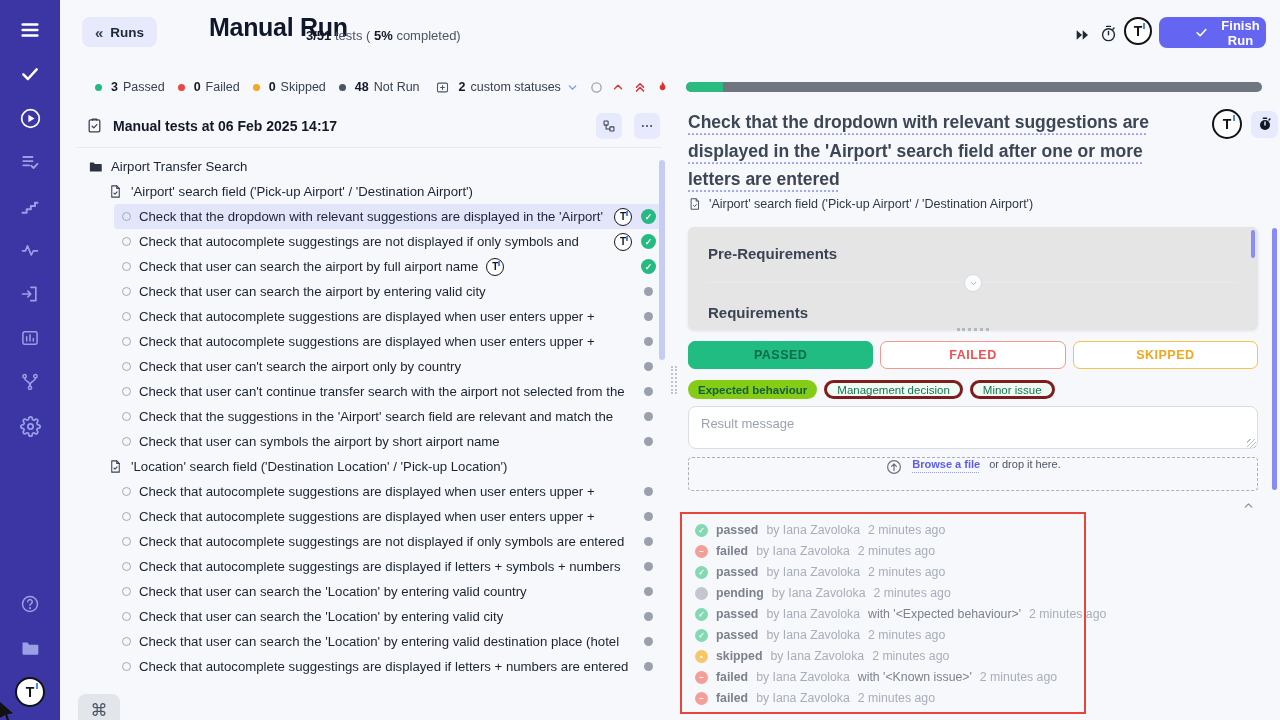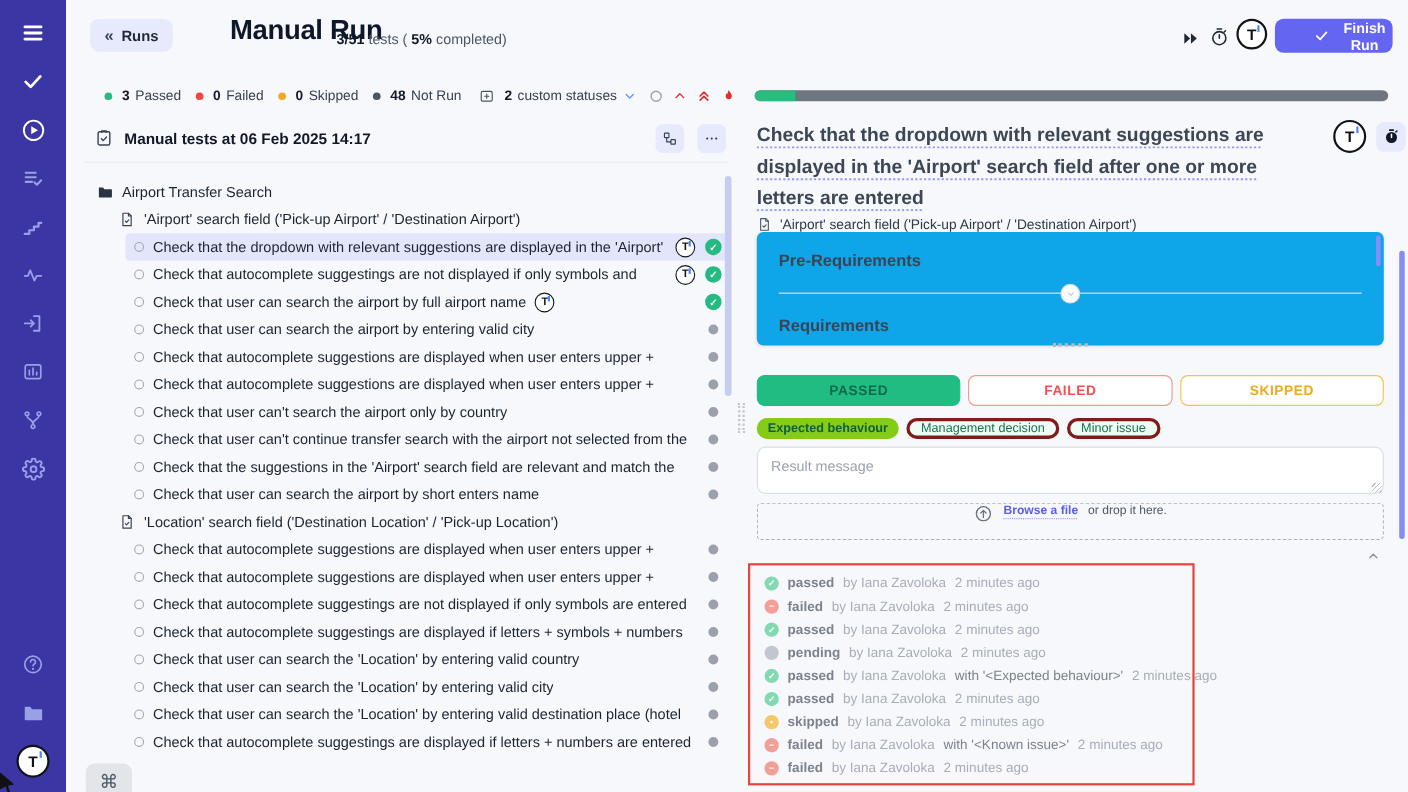--- a/index.html
+++ b/index.html
@@ -54,21 +54,21 @@
 
   
   .tree { position:absolute; left:16px; top:104px; width:586px; bottom:0; }
   .tree-head { height:44px; display:flex; align-items:center; gap:10px; padding:0 2px 0 10px;
                border-bottom:1px solid #e8eaee; }
   .th-ic { color:#374151; display:flex; }
   .th-title { font-size:14px; font-weight:700; color:#111827; }
   .th-btns { margin-left:auto; display:flex; gap:12px; }
   .thbtn { width:26px; height:26px; border:none; border-radius:6px; background:#e7eafd; color:#374151;
            display:flex; align-items:center; justify-content:center; cursor:pointer; }
-  .tree-rows { margin-top:14px; }
+  .tree-rows { margin-top:6px; }
   .trow { height:25px; display:flex; align-items:center; gap:8px; font-size:13.2px; color:#1b2430; cursor:pointer;
           padding-right:6px; }
   .trow .fold { color:#2b3440; flex:none; }
   .trow .suit { color:#374151; flex:none; }
   .trow.folder { margin-left:12px; font-weight:500; }
   .trow.suite { margin-left:32px; }
   .trow.test { margin-left:38px; padding-left:8px; border-radius:4px; }
   .trow.test.sel { background:#e3e6fb; }
   .tlab { white-space:nowrap; overflow:hidden; }
   .t-circ { width:9px; height:9px; border:1.5px solid #a3a9b5; border-radius:50%; flex:none; }
@@ -88,21 +88,21 @@
   
   .detail { position:absolute; left:620px; top:100px; width:600px; bottom:0; }
   .d-title { position:absolute; left:8px; top:8px; width:480px; font-size:17.5px; font-weight:800; color:#3d4654;
              line-height:28.5px; text-decoration:underline dotted #959cf6; text-underline-offset:6px; cursor:text; }
   .d-icons { position:absolute; left:532px; top:9px; display:flex; gap:9px; align-items:center; }
   .dbtn { width:27px; height:27px; border:none; border-radius:7px; background:#e7eafd; color:#111827;
           display:flex; align-items:center; justify-content:center; cursor:pointer; }
   .d-crumb { position:absolute; left:8px; top:97px; display:flex; gap:7px; align-items:center; font-size:12.5px; color:#2f3947; }
   .d-crumb .ci { color:#4b5563; display:flex; }
 
-  .d-card { position:absolute; left:8px; top:111px; width:570px; height:103px; background:#0ea5e9; border-radius:6px;
+  .d-card { position:absolute; left:8px; top:127px; width:570px; height:103px; background:#e5e5e5; border-radius:6px;
             box-shadow:0 1px 3px rgba(16,24,40,.09); }
   .card-h { position:absolute; left:20px; font-size:15px; font-weight:700; color:#3a4453; }
   .card-h.pre { top:18px; } .card-h.req { top:77px; }
   .card-div { position:absolute; left:20px; right:20px; top:55px; border-top:1px solid #e7e9ee; }
   .card-toggle { position:absolute; left:calc(50% - 9px); top:-9px; width:18px; height:18px; border-radius:50%;
                  border:1px solid #d6dae1; background:#fbfcfd; color:#9aa1ad; display:flex; align-items:center;
                  justify-content:center; cursor:pointer; }
   .card-scroll { position:absolute; right:3px; top:3px; width:4px; height:28px; background:#8a8ef4; border-radius:2px; }
   .card-dots { position:absolute; bottom:-1px; left:calc(50% - 16px); width:32px; border-top:3px dotted #b3b8c2; }
 
@@ -433,21 +433,21 @@
           </div>
           <div class="trow test">
             <span class="t-circ"></span>
             <span class="tlab">Check that the suggestions in the 'Airport' search field are relevant and match the</span>
             <span class="trt">
               <span class="st-gray"></span>
             </span>
           </div>
           <div class="trow test">
             <span class="t-circ"></span>
-            <span class="tlab">Check that user can search the airport by short enters name</span>
+            <span class="tlab">Check that user can symbols the airport by short airport name</span>
             <span class="trt">
               <span class="st-gray"></span>
             </span>
           </div>
           <div class="trow suite">
             <span class="suit" style="display:flex">
               <svg width="15" height="15" viewBox="0 0 24 24" fill="none" stroke="currentColor" stroke-linecap="round" stroke-linejoin="round">
                 <path d="M6 3h8l4 4v14H6z" stroke-width="1.7"></path>
                 <path d="M14 3v4h4" stroke-width="1.7"></path>
                 <path d="M9.5 14.5l1.8 1.8 3.2-3.6" stroke-width="1.7"></path>

